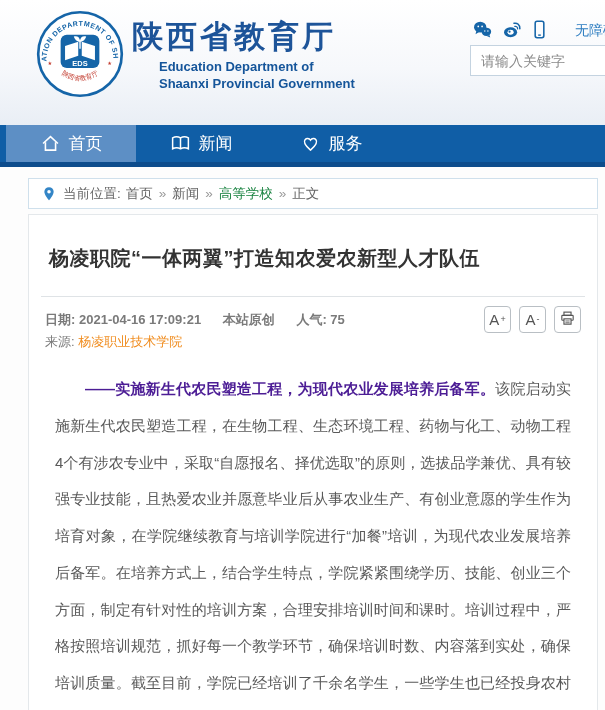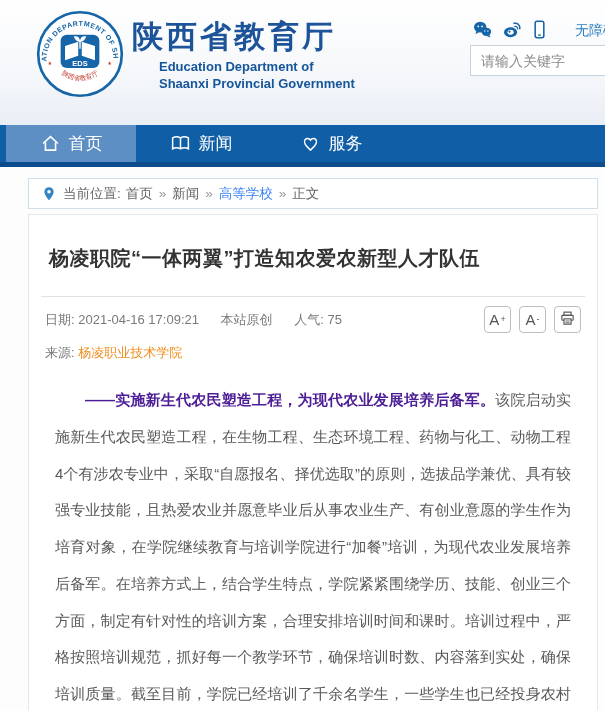--- a/index.html
+++ b/index.html
@@ -44,45 +44,45 @@
   .nav-item svg{display:block;}
   
   .crumb-box{
     margin:11px 8px 0 28px;width:570px;height:31px;box-sizing:border-box;
     border:1px solid #cfe0ec;background:#fff;
     display:flex;align-items:center;padding-left:13px;
     font-size:13.5px;color:#666;
   }
   .crumb-box .pin{display:inline-flex;margin-right:7px;}
   .crumb-sep{color:#999;margin:0 6px;}
-  .crumb-hot{color:#3b82f6;}
+  .crumb-hot{color:#15803d;}
   .crumb-item{cursor:pointer;}
   
   .article-box{
     margin:5px 0 0 28px;width:570px;box-sizing:border-box;height:530px;
     border:1px solid #e4e8eb;background:#fff;
   }
   .article-title{
     padding:30px 20px 24px;text-align:left;
     font-size:20px;font-weight:bold;color:#333;letter-spacing:.5px;
   }
   .meta{
     margin:0 12px;border-top:1px solid #dfe3e6;padding:9px 4px 0;
   }
   .meta-row1{display:flex;justify-content:space-between;align-items:center;}
-  .meta-left{font-size:13px;color:#7a7a7a;}
+  .meta-left{font-size:13px;color:#7a7a7a;font-weight:bold;}
   .meta-left .sp{margin-left:18px;}
   .meta-tools{display:flex;gap:8px;}
   .tool-btn{
     width:27px;height:27px;box-sizing:border-box;border:1px solid #b9bfc4;border-radius:4px;
     background:#fff;color:#555;font-size:15px;display:flex;align-items:center;justify-content:center;
     cursor:pointer;line-height:1;
   }
   .tool-btn sup{font-size:9px;margin-left:1px;}
-  .meta-row2{margin-top:11px;font-size:13px;color:#7a7a7a;}
+  .meta-row2{margin-top:0;font-size:13px;color:#7a7a7a;}
   .src-link{color:#f08c1e;cursor:pointer;}
   .body-text{padding:20px 26px 0;font-size:15px;color:#595959;line-height:2.45;}
   .body-text p{margin:0;text-indent:2em;text-align:justify;}
   .body-text b{color:#4c1d95;}
 </style>
 </head>
 <body>
 
 <div class="header">
 

